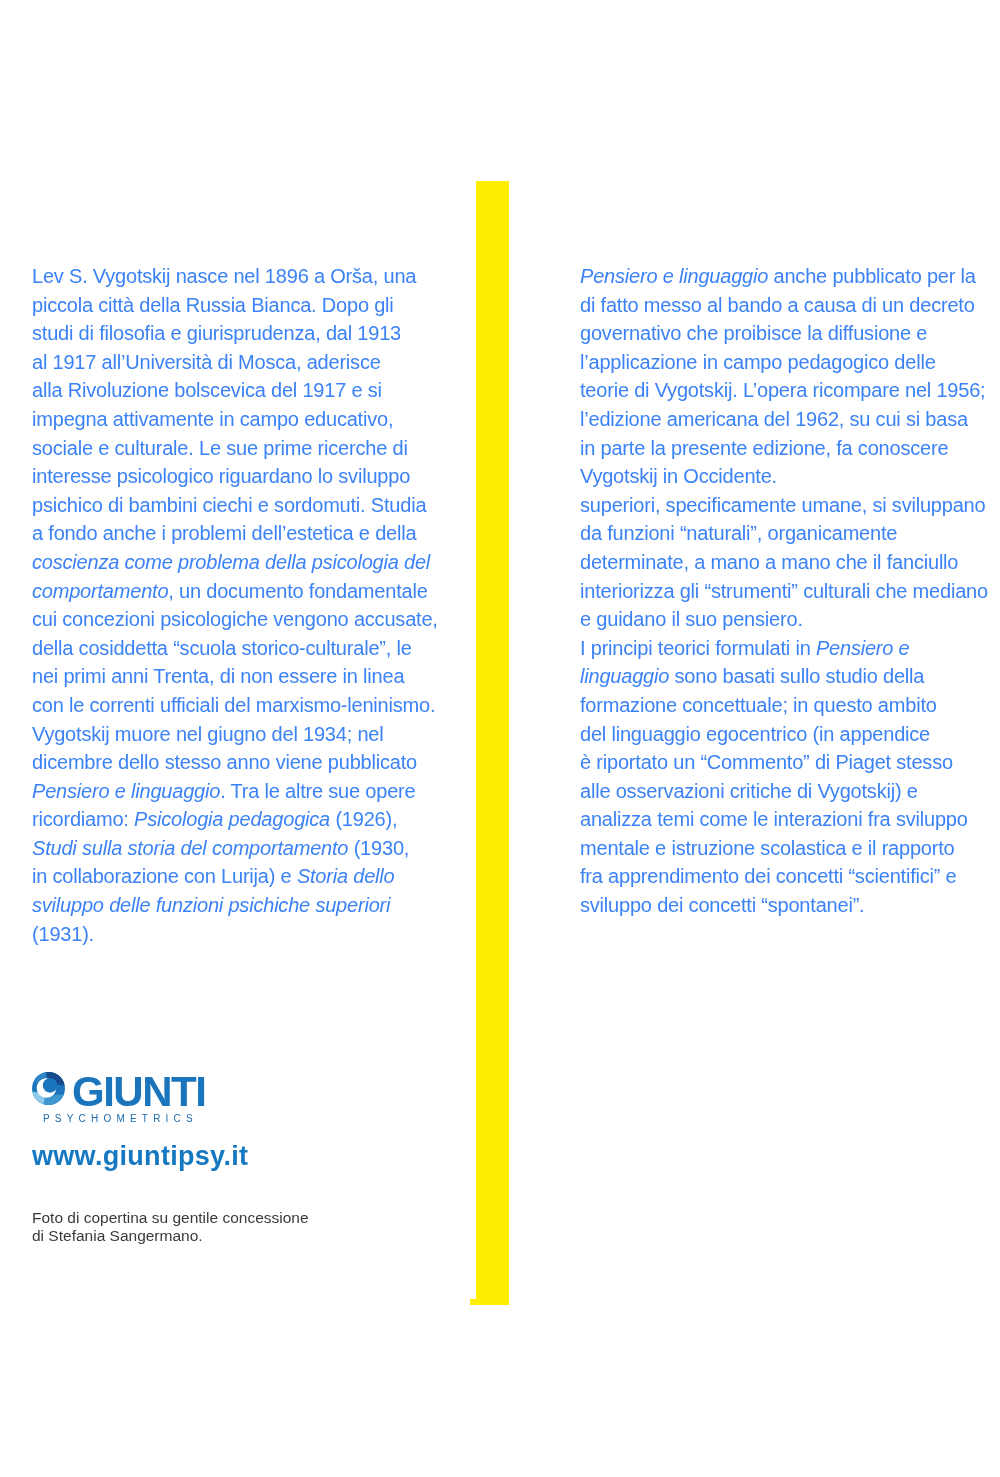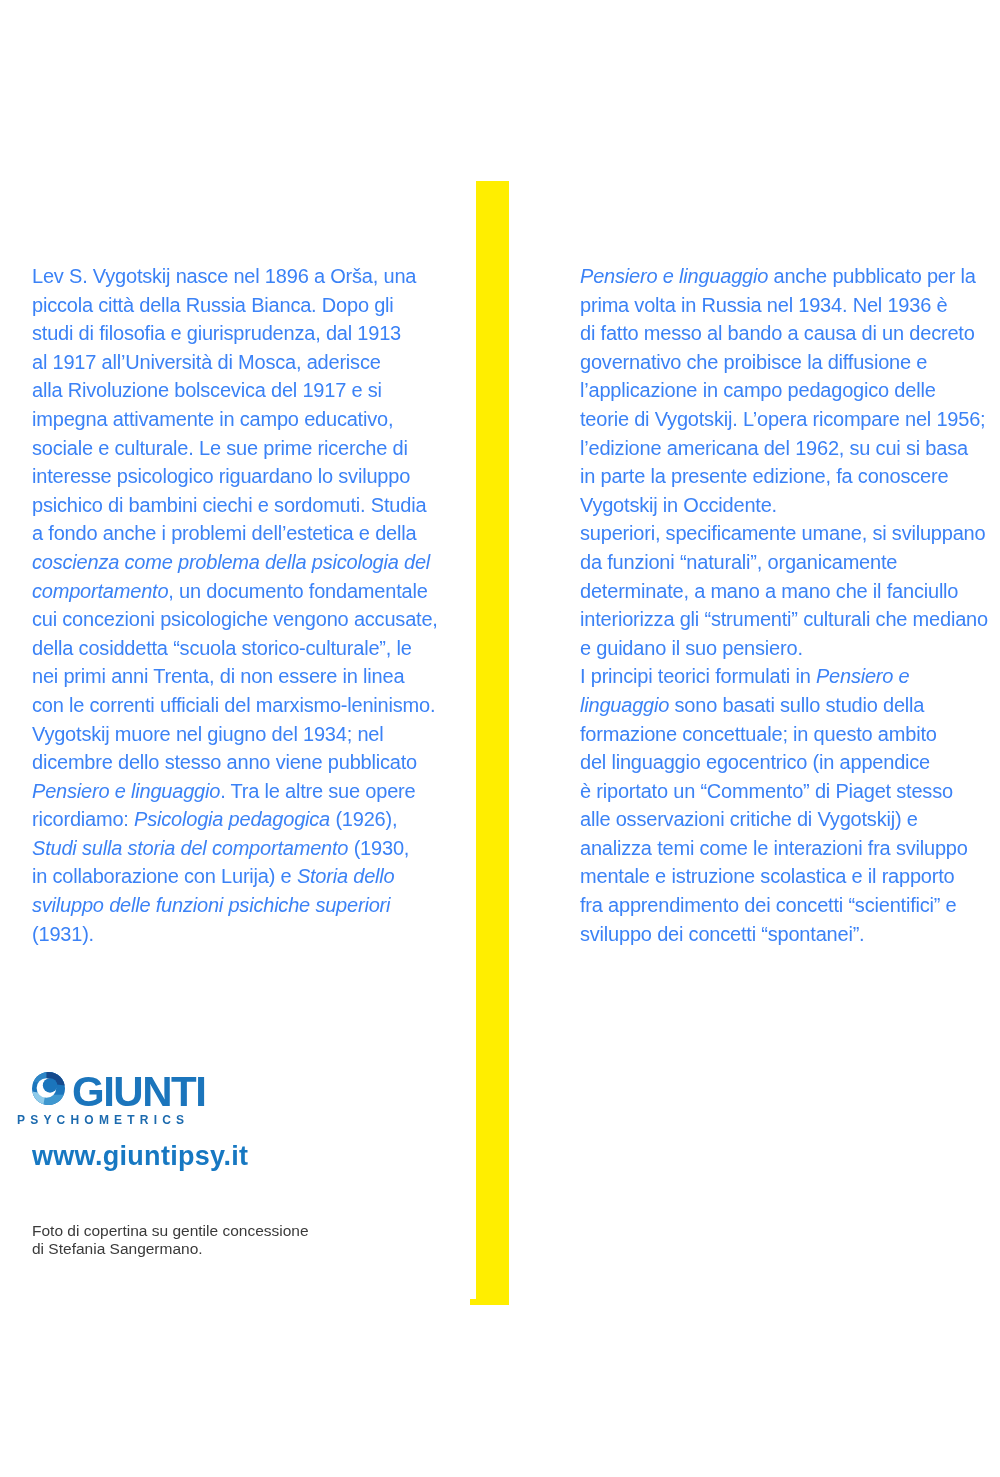--- a/index.html
+++ b/index.html
@@ -49,44 +49,43 @@
   .globe { width: 33px; height: 33px; display: block; }
   .wordmark {
     font-weight: bold;
     font-size: 42px;
     letter-spacing: -1.5px;
     line-height: 40px;
     margin-left: 7px;
   }
   .subtitle {
     position: absolute;
-    left: 17px; top: 1113px;
-    font-weight: bold;
-    font-size: 12px;
+    left: 43px; top: 1113px;
+    font-weight: normal;
+    font-size: 10px;
     letter-spacing: 5.2px;
     white-space: nowrap;
   }
   .website {
     position: absolute;
     left: 32px; top: 1141px;
     font-weight: bold;
     font-size: 27px;
     letter-spacing: 0.3px;
     text-decoration: none;
     white-space: nowrap;
     display: block;
   }
   .credit {
     position: absolute;
     left: 32px; top: 1209px;
     font-size: 15.5px;
     line-height: 17.5px;
     color: #3a3a3a;
     white-space: nowrap;
-    margin-top: 13px;
   }
 </style>
 </head>
 <body>
 
 <div class="page">
 
   <div class="stripe" style="background-color: rgb(255, 238, 0);"></div>
   <div class="stripe-foot" style="background-color: rgb(255, 238, 0);"></div>
 
@@ -112,21 +111,20 @@
       <div class="text-line"><span class="it">Pensiero e linguaggio</span><span>. Tra le altre sue opere</span></div>
       <div class="text-line"><span>ricordiamo: </span><span class="it">Psicologia pedagogica</span><span> (1926),</span></div>
       <div class="text-line"><span class="it">Studi sulla storia del comportamento</span><span> (1930,</span></div>
       <div class="text-line"><span>in collaborazione con Lurija) e </span><span class="it">Storia dello</span></div>
       <div class="text-line"><span class="it">sviluppo delle funzioni psichiche superiori</span></div>
       <div class="text-line"><span>(1931).</span></div>
     </div>
 
   <div id="right-col" class="col">
       <div class="text-line"><span class="it">Pensiero e linguaggio</span><span> anche pubblicato per la</span></div>
-      <div class="text-line"><span>prima volta in Russia nel 1934. Nel 1936 è</span></div>
       <div class="text-line"><span>di fatto messo al bando a causa di un decreto</span></div>
       <div class="text-line"><span>governativo che proibisce la diffusione e</span></div>
       <div class="text-line"><span>l’applicazione in campo pedagogico delle</span></div>
       <div class="text-line"><span>teorie di Vygotskij. L’opera ricompare nel 1956;</span></div>
       <div class="text-line"><span>l’edizione americana del 1962, su cui si basa</span></div>
       <div class="text-line"><span>in parte la presente edizione, fa conoscere</span></div>
       <div class="text-line"><span>Vygotskij in Occidente.</span></div>
       <div class="text-line"><span>superiori, specificamente umane, si sviluppano</span></div>
       <div class="text-line"><span>da funzioni “naturali”, organicamente</span></div>
       <div class="text-line"><span>determinate, a mano a mano che il fanciullo</span></div>

